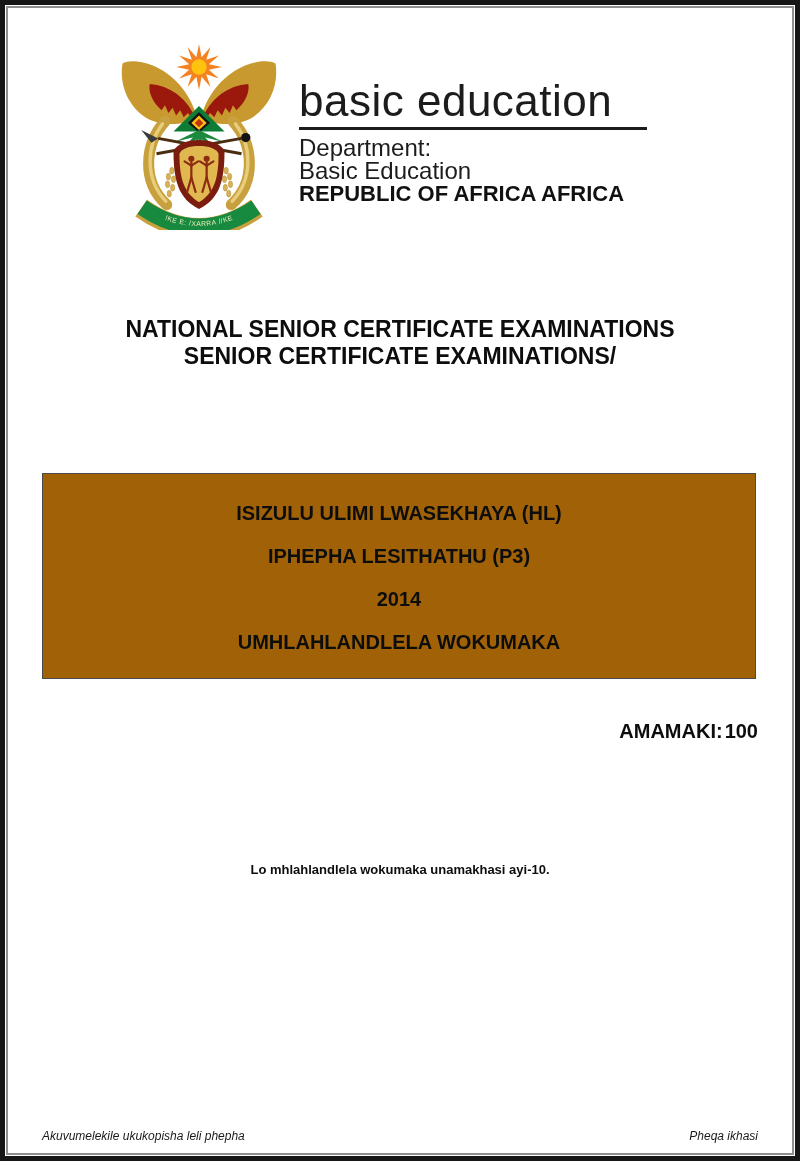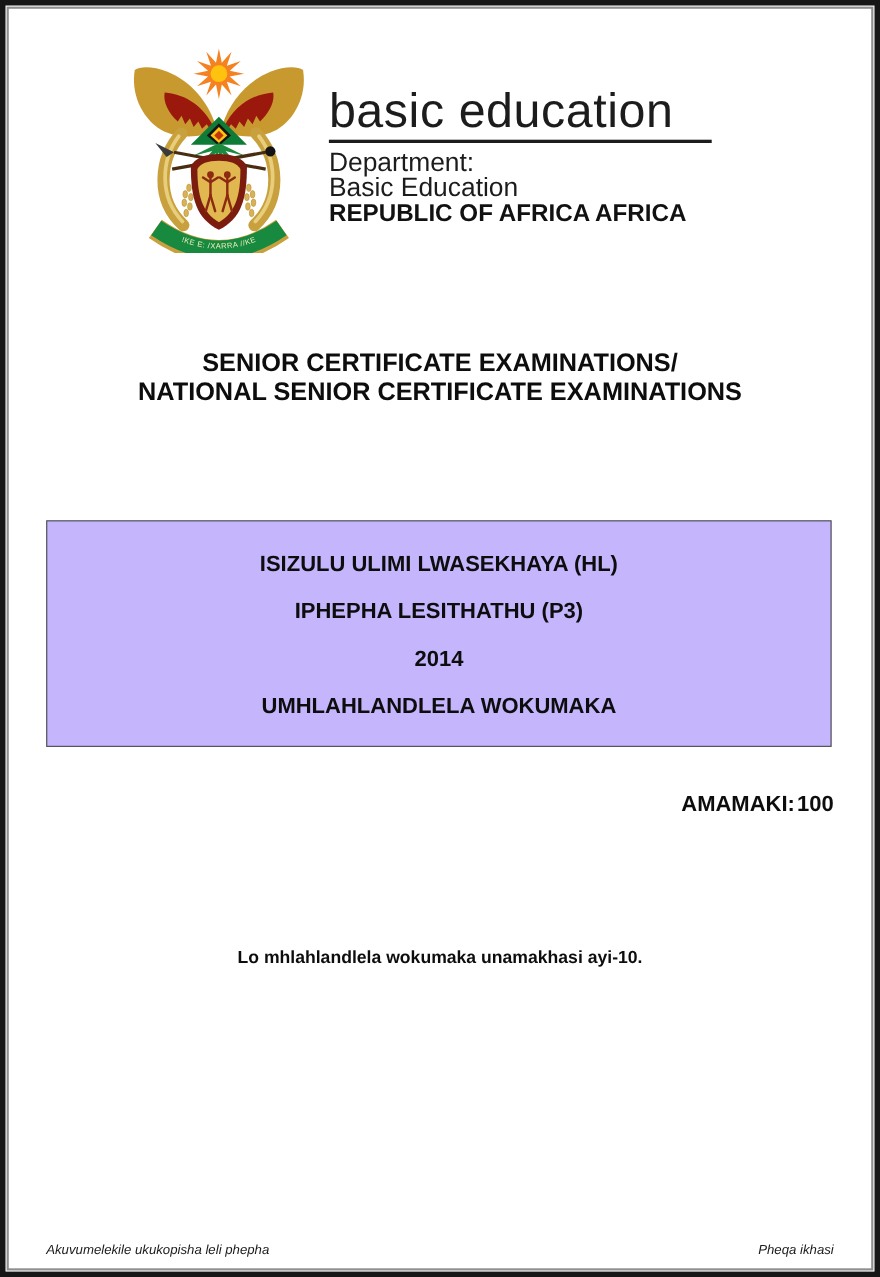--- a/index.html
+++ b/index.html
@@ -16,32 +16,32 @@
   .dept-line{font-size:24px;line-height:23px;color:#1c1c1c;margin-top:0;}
   .dept-line.first{margin-top:6px;}
   .country-line{font-size:22px;line-height:24px;font-weight:700;color:#111;}
 
   
   .main-title{position:absolute;top:316px;left:0;right:0;text-align:center;
               font-weight:700;font-size:23px;line-height:27px;color:#0d0d0d;}
 
   
   .subject-box{position:absolute;left:42px;top:473px;width:714px;height:206px;
-               background:#c4b5fd;border:1px solid #4a4a4a;box-sizing:border-box;
+               background:#a16207;border:1px solid #4a4a4a;box-sizing:border-box;
                display:flex;flex-direction:column;justify-content:space-between;
                padding:28px 0 24px;text-align:center;}
   .subject-line{font-weight:700;font-size:20px;color:#0d0d0d;}
 
   
   .marks-line{position:absolute;top:720px;right:42px;font-weight:700;font-size:20px;color:#0d0d0d;}
   .marks-value{margin-left:2px;}
 
   
   .note-line{position:absolute;top:862px;left:0;right:0;text-align:center;
-             font-weight:700;font-size:16px;color:#0d0d0d;}
+             font-weight:700;font-size:13px;color:#0d0d0d;}
 
   
   .footer{position:absolute;left:42px;right:42px;bottom:18px;
           display:flex;justify-content:space-between;
           font-style:italic;font-size:12px;color:#1a1a1a;}
 </style>
 </head>
 <body>
 
 <div class="page">
@@ -130,22 +130,22 @@
 
   <div class="wordmark-block">
     <div class="wordmark">basic education</div>
     <div class="wordmark-rule"></div>
     <div class="dept-line first">Department:</div>
     <div class="dept-line">Basic Education</div>
     <div class="country-line">REPUBLIC OF AFRICA AFRICA</div>
   </div>
 
   <div class="main-title">
+    <div>NATIONAL SENIOR CERTIFICATE EXAMINATIONS</div>
     <div>SENIOR CERTIFICATE EXAMINATIONS/</div>
-    <div>NATIONAL SENIOR CERTIFICATE EXAMINATIONS</div>
   </div>
 
   <div class="subject-box">
     <div class="subject-line">ISIZULU ULIMI LWASEKHAYA (HL)</div>
     <div class="subject-line">IPHEPHA LESITHATHU (P3)</div>
     <div class="subject-line">2014</div>
     <div class="subject-line">UMHLAHLANDLELA WOKUMAKA</div>
   </div>
 
   <div class="marks-line">

